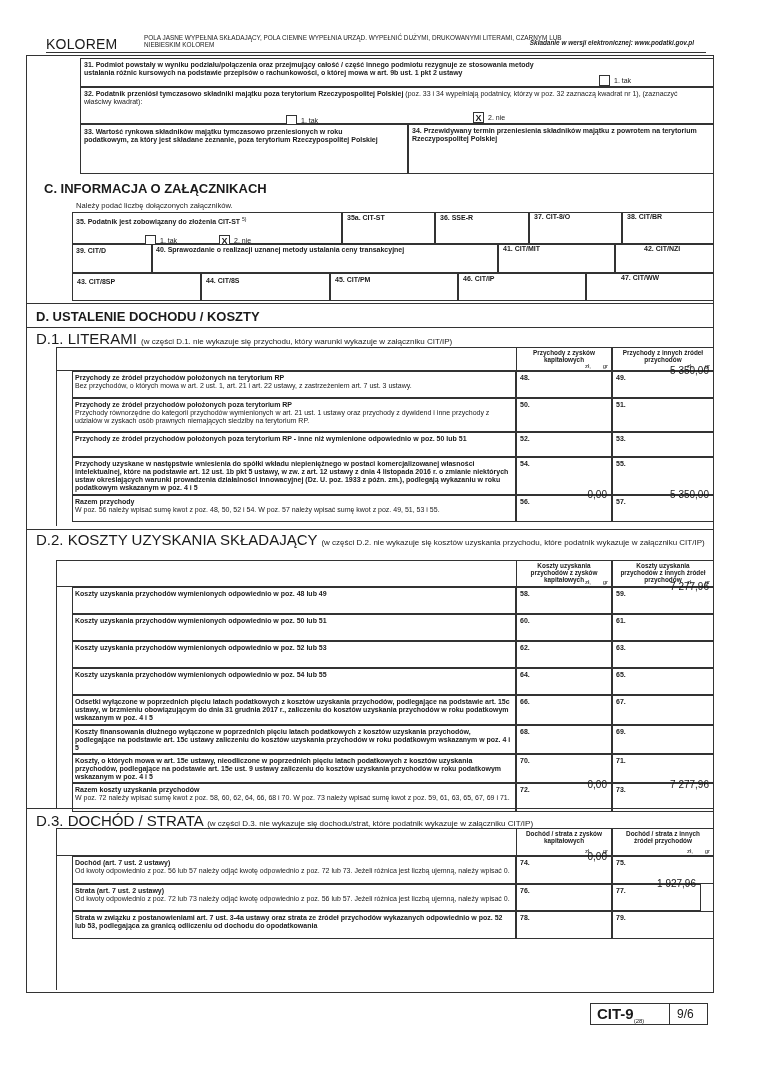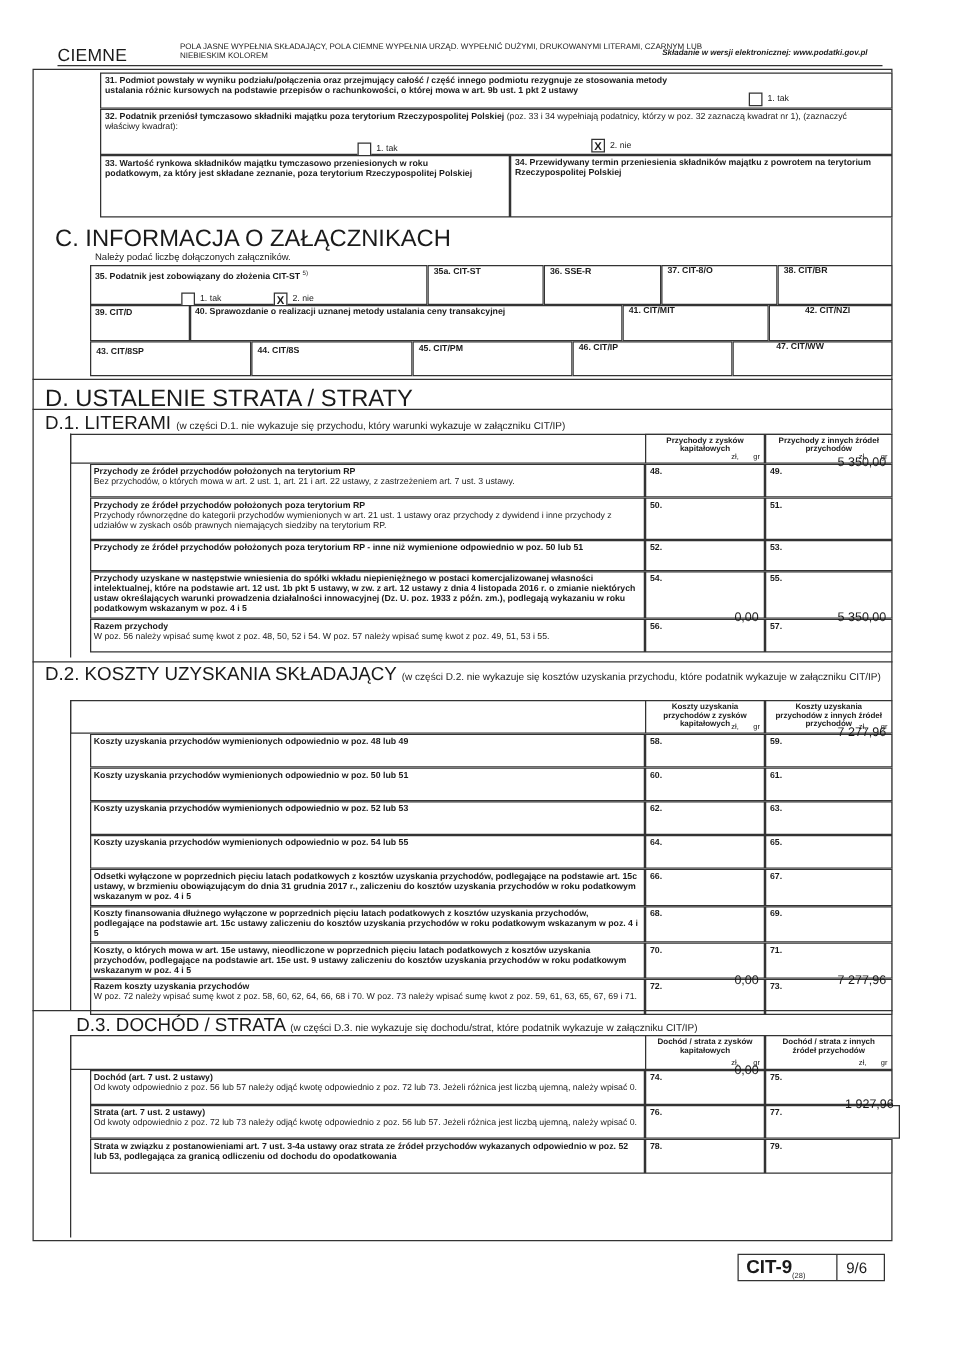--- a/index.html
+++ b/index.html
@@ -13,21 +13,21 @@
 
   .frame { position: absolute; left: 26px; top: 55px; width: 688px; height: 938px; border: 1px solid #333; }
 
   .box { position: absolute; border: 1px solid #333; background: #fff; }
   .lbl { font-size: 7px; line-height: 8px; font-weight: bold; }
   .lbl-n { font-size: 7px; line-height: 8px; }
 
   .chk { display: inline-block; width: 11px; height: 11px; border: 1px solid #333; text-align: center; font-size: 9px; line-height: 10px; font-weight: bold; vertical-align: middle; background: #fff; }
   .chk-lbl { font-size: 7px; margin-left: 4px; vertical-align: middle; }
 
-  .sec-title { position: absolute; font-weight: normal; font-size: 19px; text-align: center; }
+  .sec-title { position: absolute; font-weight: bold; font-size: 13px; text-align: center; }
   .sub-title { position: absolute; font-size: 15px; }
   .sub-title .note { font-size: 8px; }
 
   .cell-num { position: absolute; left: 3px; top: 2px; font-size: 7px; font-weight: bold; }
   .cell-val { position: absolute; right: 4px; bottom: 21px; font-size: 10px; }
 
   .colhead { position: absolute; font-size: 6.4px; line-height: 7px; text-align: center; font-weight: bold; }
   .zlgr { position: absolute; font-size: 6px; }
 
   .row-text { position: absolute; left: 2px; top: 2px; font-size: 7px; line-height: 8px; }
@@ -36,21 +36,21 @@
   .footer-box { position: absolute; left: 590px; top: 1003px; width: 118px; height: 22px; border: 1px solid #333; }
   .footer-form { position: absolute; left: 6px; top: 1px; font-size: 15px; font-weight: bold; }
   .footer-form sub { font-size: 6px; font-weight: normal; }
   .footer-divider { position: absolute; left: 78px; top: 0; width: 1px; height: 20px; background: #333; }
   .footer-page { position: absolute; left: 86px; top: 3px; font-size: 12px; }
 </style>
 </head>
 <body>
 
 <div class="header">
-  <div class="poltax">CIEMNE</div>
+  <div class="poltax">KOLOREM</div>
   <div class="header-instr">POLA JASNE WYPEŁNIA SKŁADAJĄCY, POLA CIEMNE WYPEŁNIA URZĄD. WYPEŁNIĆ DUŻYMI, DRUKOWANYMI LITERAMI, CZARNYM LUB NIEBIESKIM KOLOREM</div>
   <div class="header-elec">Składanie w wersji elektronicznej: www.podatki.gov.pl</div>
 </div>
 
 <div class="frame"></div>
 
 <div class="box" style="left:80px;top:58px;width:634px;height:29px;">
   <div class="lbl" style="position:absolute;left:3px;top:2px;width:470px;">31. Podmiot powstały w wyniku podziału/połączenia oraz przejmujący całość / część innego podmiotu rezygnuje ze stosowania metody ustalania różnic kursowych na podstawie przepisów o rachunkowości, o której mowa w art. 9b ust. 1 pkt 2 ustawy</div>
   <div style="position:absolute;left:518px;top:12px;">
     <span class="chk"></span><span class="chk-lbl">1. tak</span>
@@ -120,21 +120,21 @@
     <div class="lbl" style="position:absolute;left:4px;top:2px;">45. CIT/PM</div>
   </div>
 <div class="box" style="left:458px;top:273px;width:128px;height:28px;">
     <div class="lbl" style="position:absolute;left:4px;top:1px;">46. CIT/IP</div>
   </div>
 <div class="box" style="left:586px;top:273px;width:128px;height:28px;">
     <div class="lbl" style="position:absolute;left:34px;top:0px;">47. CIT/WW</div>
   </div>
 
 <div style="position:absolute;left:26px;top:303px;width:688px;height:1px;background:#333;"></div>
-<div class="sec-title" style="left:36px;top:309px;">D. USTALENIE STRATA / STRATY</div>
+<div class="sec-title" style="left:36px;top:309px;">D. USTALENIE DOCHODU / KOSZTY</div>
 <div style="position:absolute;left:26px;top:327px;width:688px;height:1px;background:#333;"></div>
 <div class="sub-title" style="left:36px;top:330px;"><span>D.1. LITERAMI</span> <span class="note">(w części D.1. nie wykazuje się przychodu, który warunki wykazuje w załączniku CIT/IP)</span></div>
 
 <div id="d1-table">
     <div class="box" style="left: 56px; top: 347px; width: 658px; height: 24px; border-right: none;"></div>
     <div class="box" style="left: 516px; top: 347px; width: 96px; height: 24px;">
       <div class="colhead" style="left: 6px; right: 6px; top: 1px;">Przychody z zysków kapitałowych</div>
       <div class="zlgr" style="right: 20px; bottom: 1px;">zł,</div>
       <div class="zlgr" style="right: 3px; bottom: 1px;">gr</div>
     </div>
@@ -301,21 +301,21 @@
       <div class="cell-num">72.</div>
       <div class="cell-val">0,00</div>
     </div>
     <div class="box" style="left: 612px; top: 783px; width: 102px; height: 29px;">
       <div class="cell-num">73.</div>
       <div class="cell-val">7 277,96</div>
     </div>
   </div>
 
 <div style="position:absolute;left:26px;top:808px;width:688px;height:1px;background:#333;"></div>
-<div class="sub-title" style="left:36px;top:812px;margin-left:25px;"><span>D.3. DOCHÓD / STRATA</span> <span class="note">(w części D.3. nie wykazuje się dochodu/strat, które podatnik wykazuje w załączniku CIT/IP)</span></div>
+<div class="sub-title" style="left:36px;top:812px;"><span>D.3. DOCHÓD / STRATA</span> <span class="note">(w części D.3. nie wykazuje się dochodu/strat, które podatnik wykazuje w załączniku CIT/IP)</span></div>
 
 <div id="d3-table">
     <div class="box" style="left: 56px; top: 828px; width: 658px; height: 28px; border-right: none;"></div>
     <div class="box" style="left: 516px; top: 828px; width: 96px; height: 28px;">
       <div class="colhead" style="left: 6px; right: 6px; top: 1px;">Dochód / strata z zysków kapitałowych</div>
       <div class="zlgr" style="right: 20px; bottom: 1px;">zł,</div>
       <div class="zlgr" style="right: 3px; bottom: 1px;">gr</div>
     </div>
     <div class="box" style="left: 612px; top: 828px; width: 102px; height: 28px;">
       <div class="colhead" style="left: 6px; right: 6px; top: 1px;">Dochód / strata z innych źródeł przychodów</div>
@@ -334,21 +334,21 @@
       <div class="cell-num">75.</div>
       <div class="cell-val"></div>
     </div>
     <div class="box" style="left: 72px; top: 884px; width: 444px; height: 27px;">
       <div class="row-text" style="width: 438px;"><b>Strata (art. 7 ust. 2 ustawy)</b><br><span>Od kwoty odpowiednio z poz. 72 lub 73 należy odjąć kwotę odpowiednio z poz. 56 lub 57. Jeżeli różnica jest liczbą ujemną, należy wpisać 0.</span></div>
     </div>
     <div class="box" style="left: 516px; top: 884px; width: 96px; height: 27px;">
       <div class="cell-num">76.</div>
       <div class="cell-val"></div>
     </div>
-    <div class="box" style="left: 612px; top: 884px; width: 108px; height: 27px; text-decoration: underline;">
+    <div class="box" style="left: 612px; top: 884px; width: 89px; height: 27px; text-decoration: underline;">
       <div class="cell-num">77.</div>
       <div class="cell-val">1 927,96</div>
     </div>
     <div class="box" style="left: 72px; top: 911px; width: 444px; height: 28px;">
       <div class="row-text" style="width: 438px;"><b>Strata w związku z postanowieniami art. 7 ust. 3-4a ustawy oraz strata ze źródeł przychodów wykazanych odpowiednio w poz. 52 lub 53, podlegająca za granicą odliczeniu od dochodu do opodatkowania</b></div>
     </div>
     <div class="box" style="left: 516px; top: 911px; width: 96px; height: 28px;">
       <div class="cell-num">78.</div>
       <div class="cell-val"></div>
     </div>

